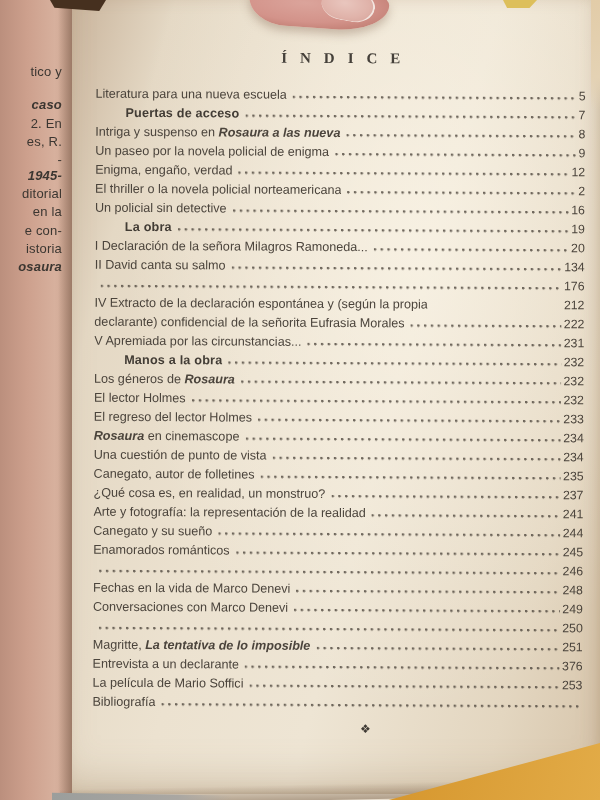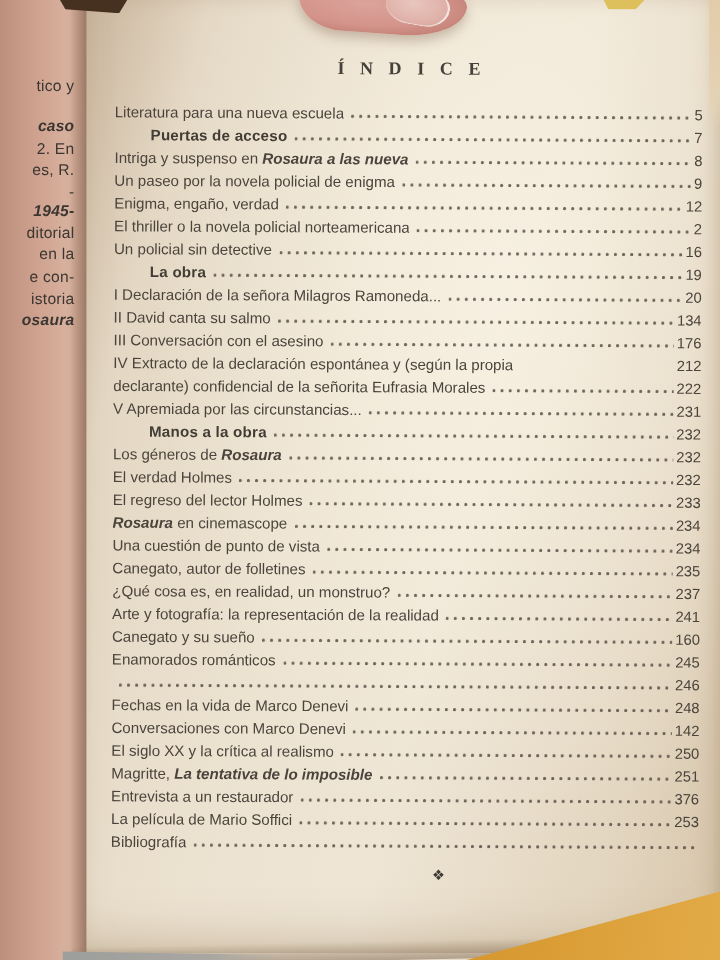--- a/index.html
+++ b/index.html
@@ -161,21 +161,20 @@
             <span class="lbl">I Declaración de la señora Milagros Ramoneda...</span>
             <span class="dots"></span>
             <span class="num">20</span>
           </div>
           <div class="row">
             <span class="lbl">II David canta su salmo</span>
             <span class="dots"></span>
             <span class="num">134</span>
           </div>
           <div class="row">
-            <span class="lbl">III Conversación con el asesino</span>
             <span class="dots"></span>
             <span class="num">176</span>
           </div>
           <div class="row nodots">
             <span class="lbl">IV Extracto de la declaración espontánea y (según la propia</span>
             <span class="dots"></span>
             <span class="num">212</span>
           </div>
           <div class="row">
             <span class="lbl">declarante) confidencial de la señorita Eufrasia Morales</span>
@@ -191,21 +190,21 @@
             <span class="lbl">Manos a la obra</span>
             <span class="dots"></span>
             <span class="num">232</span>
           </div>
           <div class="row">
             <span class="lbl">Los géneros de <span class="it">Rosaura</span></span>
             <span class="dots"></span>
             <span class="num">232</span>
           </div>
           <div class="row">
-            <span class="lbl">El verdad Holmes</span>
+            <span class="lbl">El lector Holmes</span>
             <span class="dots"></span>
             <span class="num">232</span>
           </div>
           <div class="row">
             <span class="lbl">El regreso del lector Holmes</span>
             <span class="dots"></span>
             <span class="num">233</span>
           </div>
           <div class="row">
             <span class="lbl"><span class="it">Rosaura</span> en cinemascope</span>
@@ -228,53 +227,52 @@
             <span class="num">237</span>
           </div>
           <div class="row">
             <span class="lbl">Arte y fotografía: la representación de la realidad</span>
             <span class="dots"></span>
             <span class="num">241</span>
           </div>
           <div class="row">
             <span class="lbl">Canegato y su sueño</span>
             <span class="dots"></span>
-            <span class="num">160</span>
+            <span class="num">244</span>
           </div>
           <div class="row">
             <span class="lbl">Enamorados románticos</span>
             <span class="dots"></span>
             <span class="num">245</span>
           </div>
           <div class="row section">
             <span class="dots"></span>
             <span class="num">246</span>
           </div>
           <div class="row">
             <span class="lbl">Fechas en la vida de Marco Denevi</span>
             <span class="dots"></span>
             <span class="num">248</span>
           </div>
           <div class="row">
             <span class="lbl">Conversaciones con Marco Denevi</span>
             <span class="dots"></span>
-            <span class="num">142</span>
-          </div>
-          <div class="row">
-            <span class="lbl">El siglo XX y la crítica al realismo</span>
+            <span class="num">249</span>
+          </div>
+          <div class="row">
             <span class="dots"></span>
             <span class="num">250</span>
           </div>
           <div class="row">
             <span class="lbl">Magritte, <span class="it">La tentativa de lo imposible</span></span>
             <span class="dots"></span>
             <span class="num">251</span>
           </div>
           <div class="row">
-            <span class="lbl">Entrevista a un restaurador</span>
+            <span class="lbl">Entrevista a un declarante</span>
             <span class="dots"></span>
             <span class="num">376</span>
           </div>
           <div class="row">
             <span class="lbl">La película de Mario Soffici</span>
             <span class="dots"></span>
             <span class="num">253</span>
           </div>
           <div class="row">
             <span class="lbl">Bibliografía</span>

